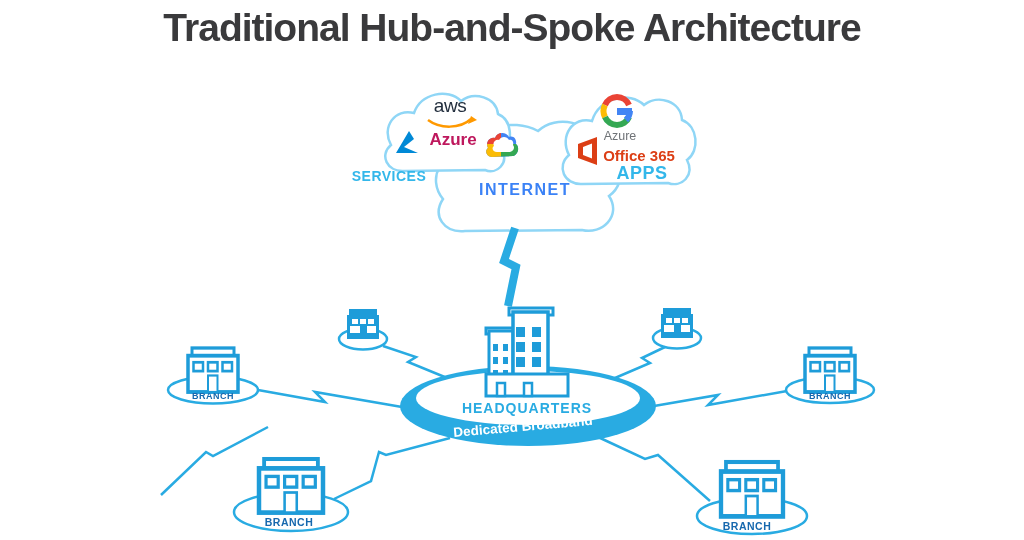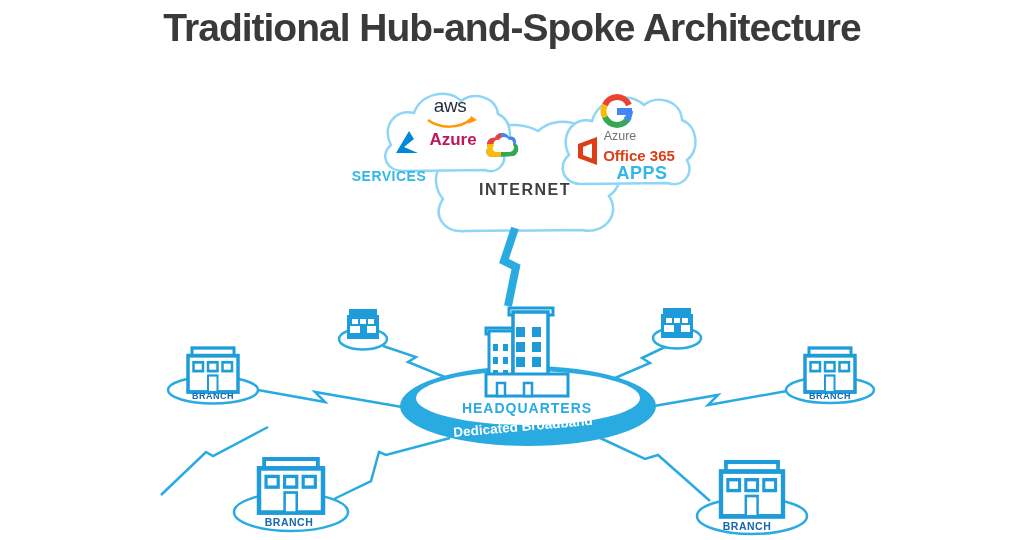--- a/index.html
+++ b/index.html
@@ -3,21 +3,21 @@
 <meta charset="utf-8">
 <style>
   html,body{margin:0;padding:0;background:#fff;}
   #stage{position:relative;width:1024px;height:540px;background:#fff;overflow:hidden;
          font-family:"Liberation Sans",sans-serif;}
   #art{position:absolute;left:0;top:0;}
   .lbl{position:absolute;transform:translateX(-50%);white-space:nowrap;line-height:1;}
   .title{left:512px;top:8px;font-size:39px;font-weight:700;letter-spacing:-1px;color:#3A3A3C;}
   .svc{left:389px;top:169px;font-size:14px;font-weight:800;color:#33B7EA;letter-spacing:.5px;}
   .appslbl{left:642px;top:164px;font-size:18px;font-weight:800;color:#33B7EA;letter-spacing:.5px;}
-  .inet{left:525px;top:182px;font-size:16px;font-weight:700;color:#404040;letter-spacing:1.5px;}
+  .inet{left:525px;top:182px;font-size:16px;font-weight:700;color:#3b82f6;letter-spacing:1.5px;}
   .aws{left:450px;top:96px;font-size:19px;font-weight:400;color:#232F3E;letter-spacing:-.5px;}
   .azure{left:453px;top:131px;font-size:17px;font-weight:600;color:#be185d;}
   .suite{left:620px;top:130px;font-size:12.5px;color:#6F7377;}
   .off365{left:639px;top:140px;font-size:15px;font-weight:700;color:#DC3E15;margin-top:8px;}
   .hq{left:527px;top:401px;font-size:14px;font-weight:800;color:#29ABE2;letter-spacing:1px;}
   .bb{left:523px;top:420px;font-size:13.5px;font-weight:700;color:#fff;
       transform:translateX(-50%) rotate(-5deg);}
   .br{font-weight:700;color:#1668AE;letter-spacing:.5px;}
   .br1{left:213px;top:392px;font-size:9px;}
   .br2{left:830px;top:392px;font-size:9px;}

